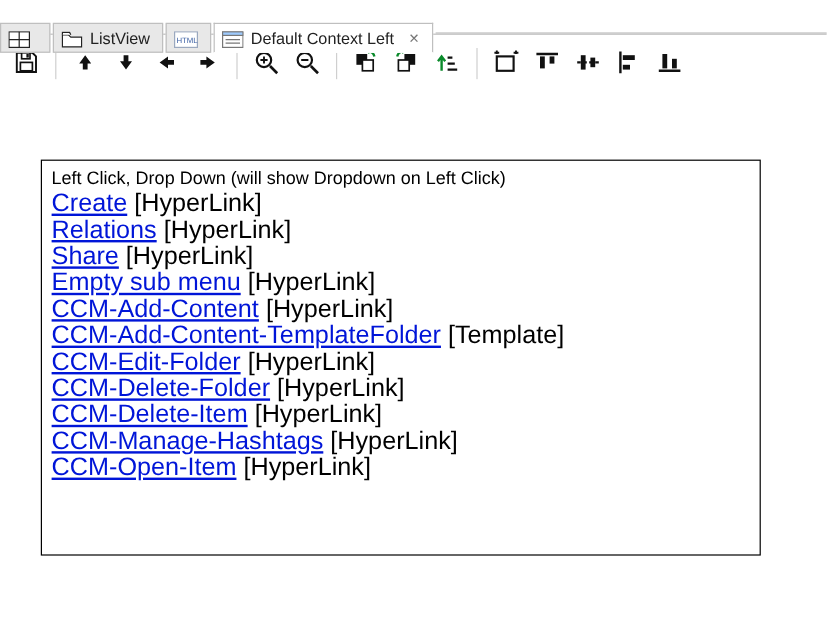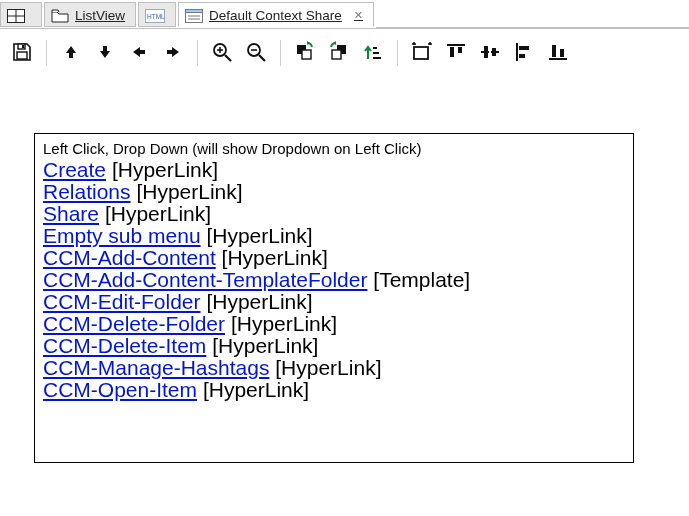--- a/index.html
+++ b/index.html
@@ -29,22 +29,21 @@
     background: #e8e8e8;
     border: 1px solid #bfbfbf;
     border-bottom: 1px solid #bfbfbf;
     margin-right: 2px;
     font-size: 13.5px;
     color: #222;
     cursor: default;
     height: 25px;
     box-sizing: border-box;
     position: relative;
-    top: 2px;
-    text-decoration: underline;
+    top: 19px;
   }
   .tab.active {
     background: #ffffff;
     border-bottom: 1px solid #ffffff;
     z-index: 2;
   }
   .tabspacer {
     flex: 1;
     border-bottom: 1px solid #bfbfbf;
   }
@@ -145,21 +144,21 @@
 
   <div class="tab active">
     <span>
       <svg width="18" height="14" viewBox="0 0 18 14">
         <rect x="0.5" y="0.5" width="17" height="13" fill="#fff" stroke="#777"></rect>
         <rect x="0.5" y="0.5" width="17" height="3" fill="#9ecafc" stroke="#777"></rect>
         <line x1="3" y1="7" x2="15" y2="7" stroke="#777"></line>
         <line x1="3" y1="10" x2="15" y2="10" stroke="#777"></line>
       </svg>
     </span>
-    <span>Default Context Share</span>
+    <span>Default Context Left</span>
     <span class="close-x">✕</span>
   </div>
 
   <div class="tabspacer"></div>
 </div>
 
 <div class="toolbar">
   <div class="tbtn">
     <span>
       <svg width="22" height="22" viewBox="0 0 22 22">

